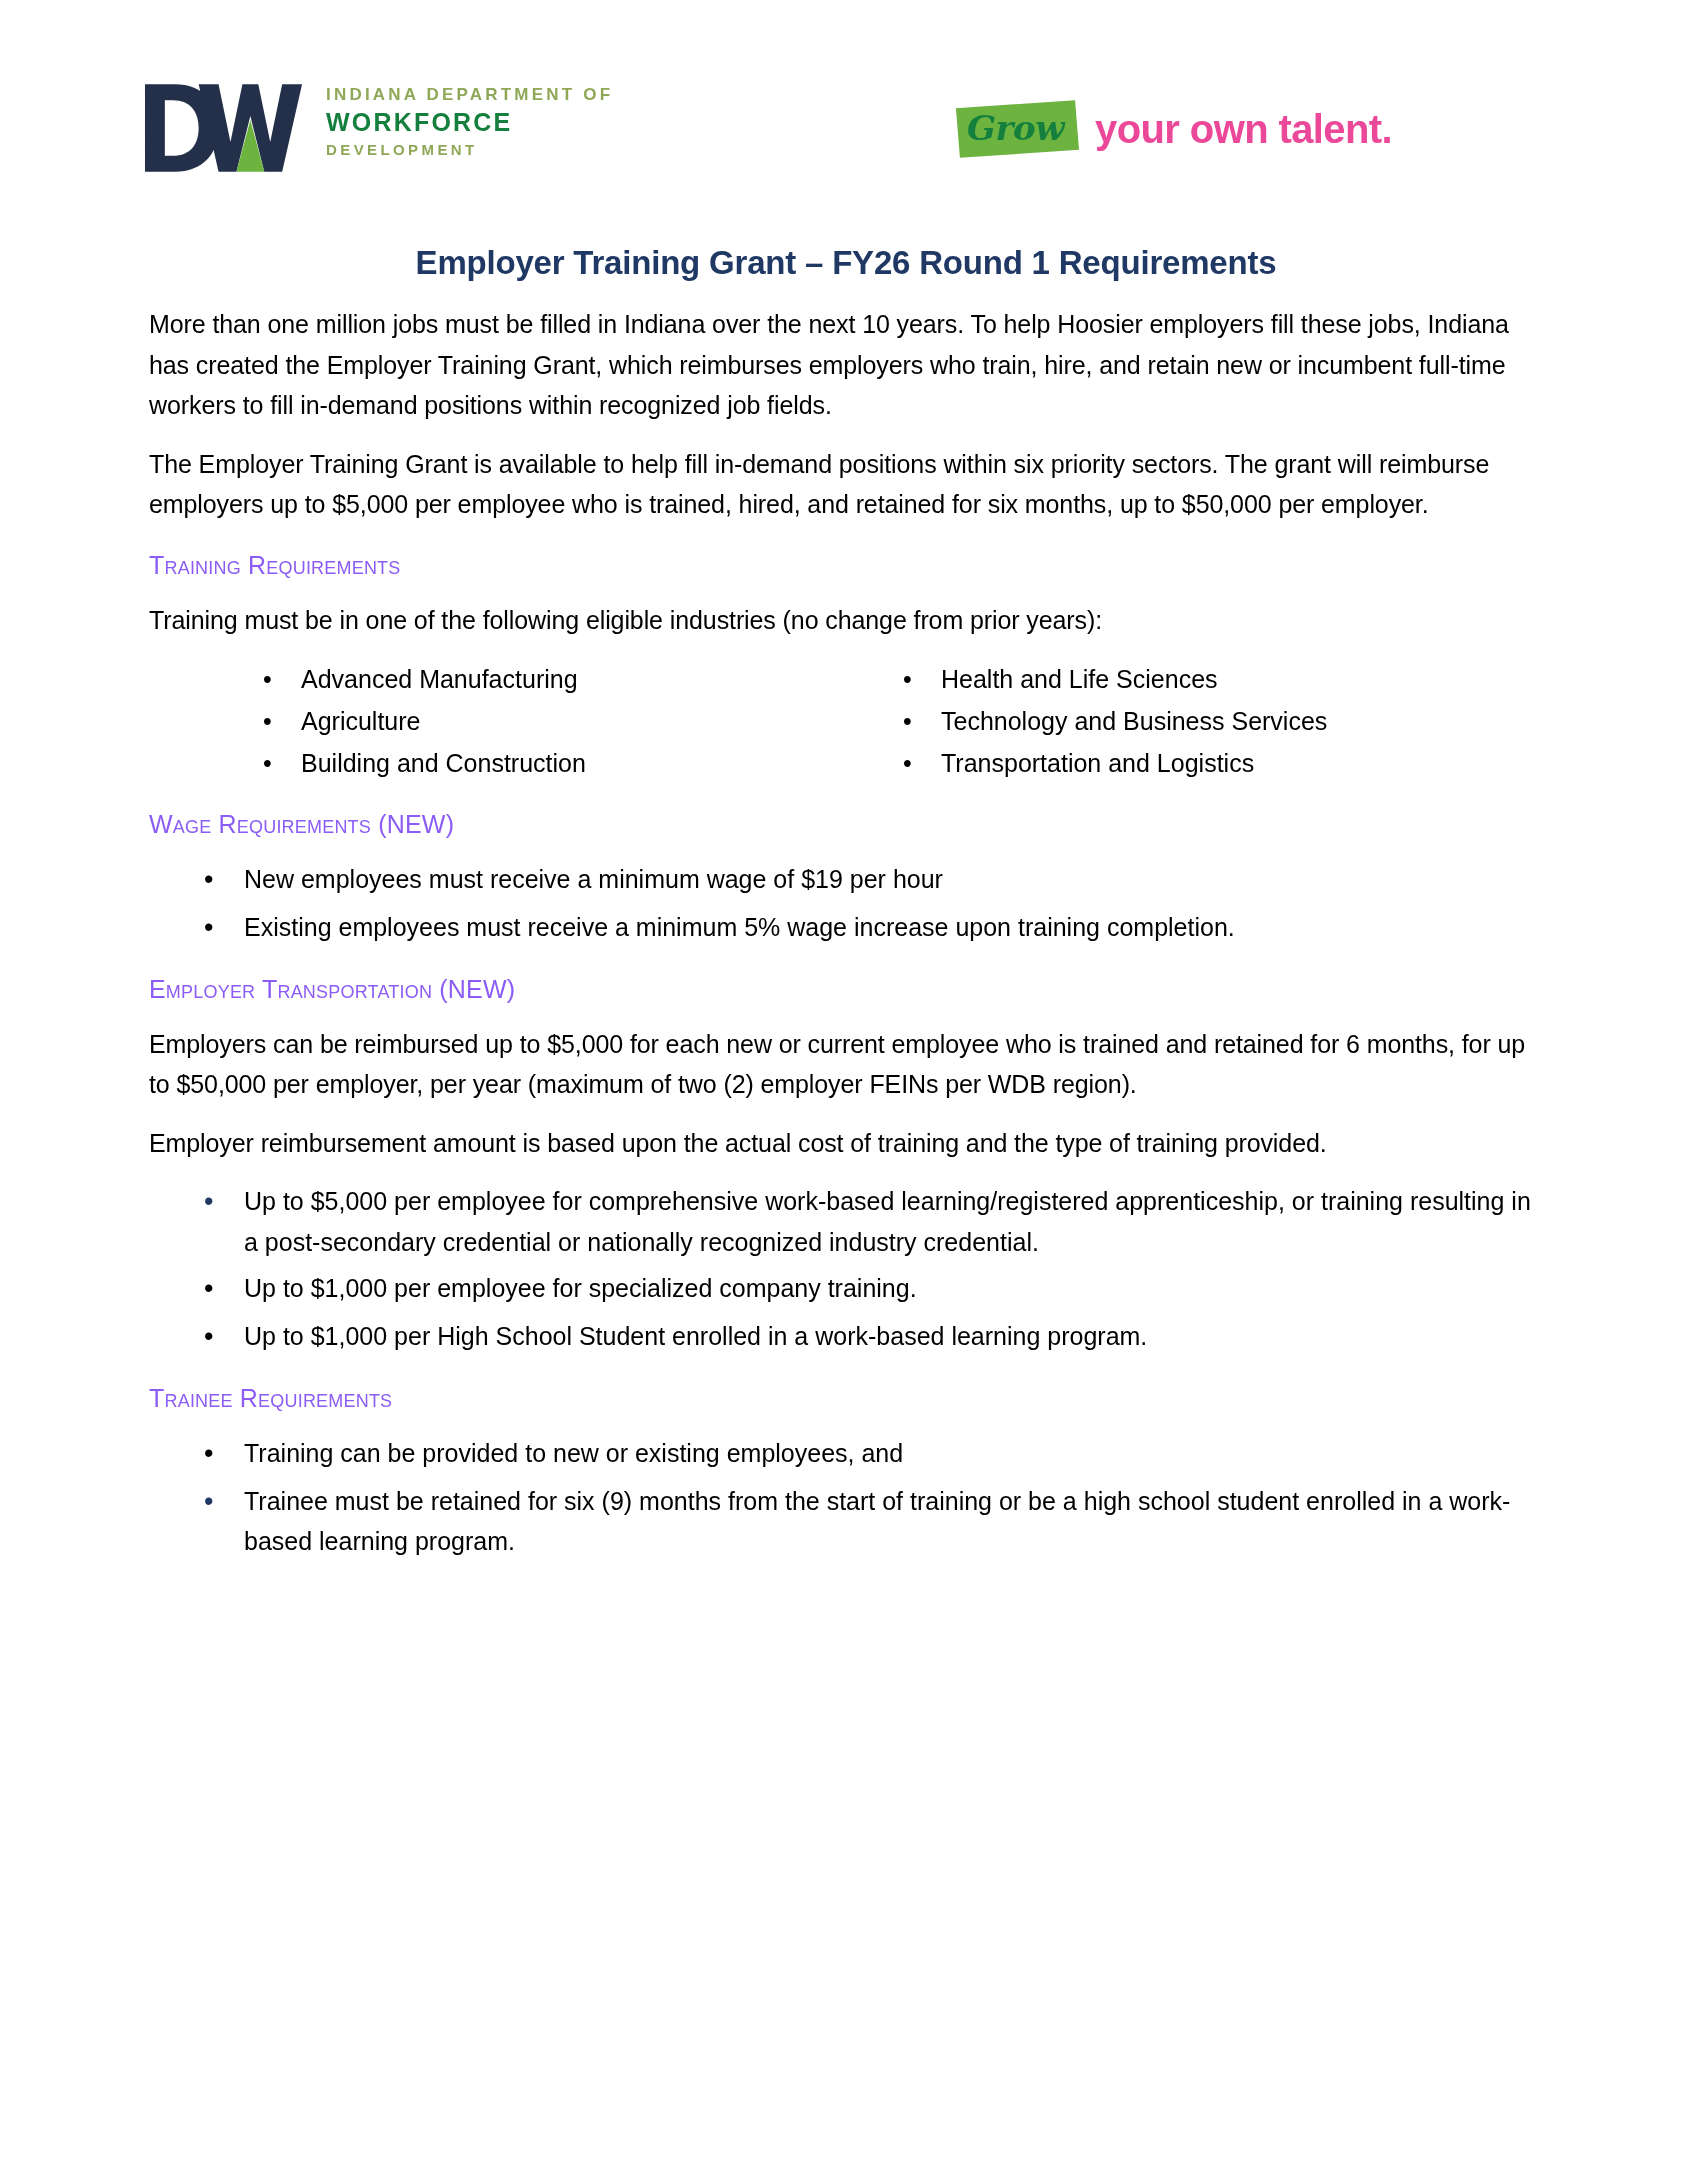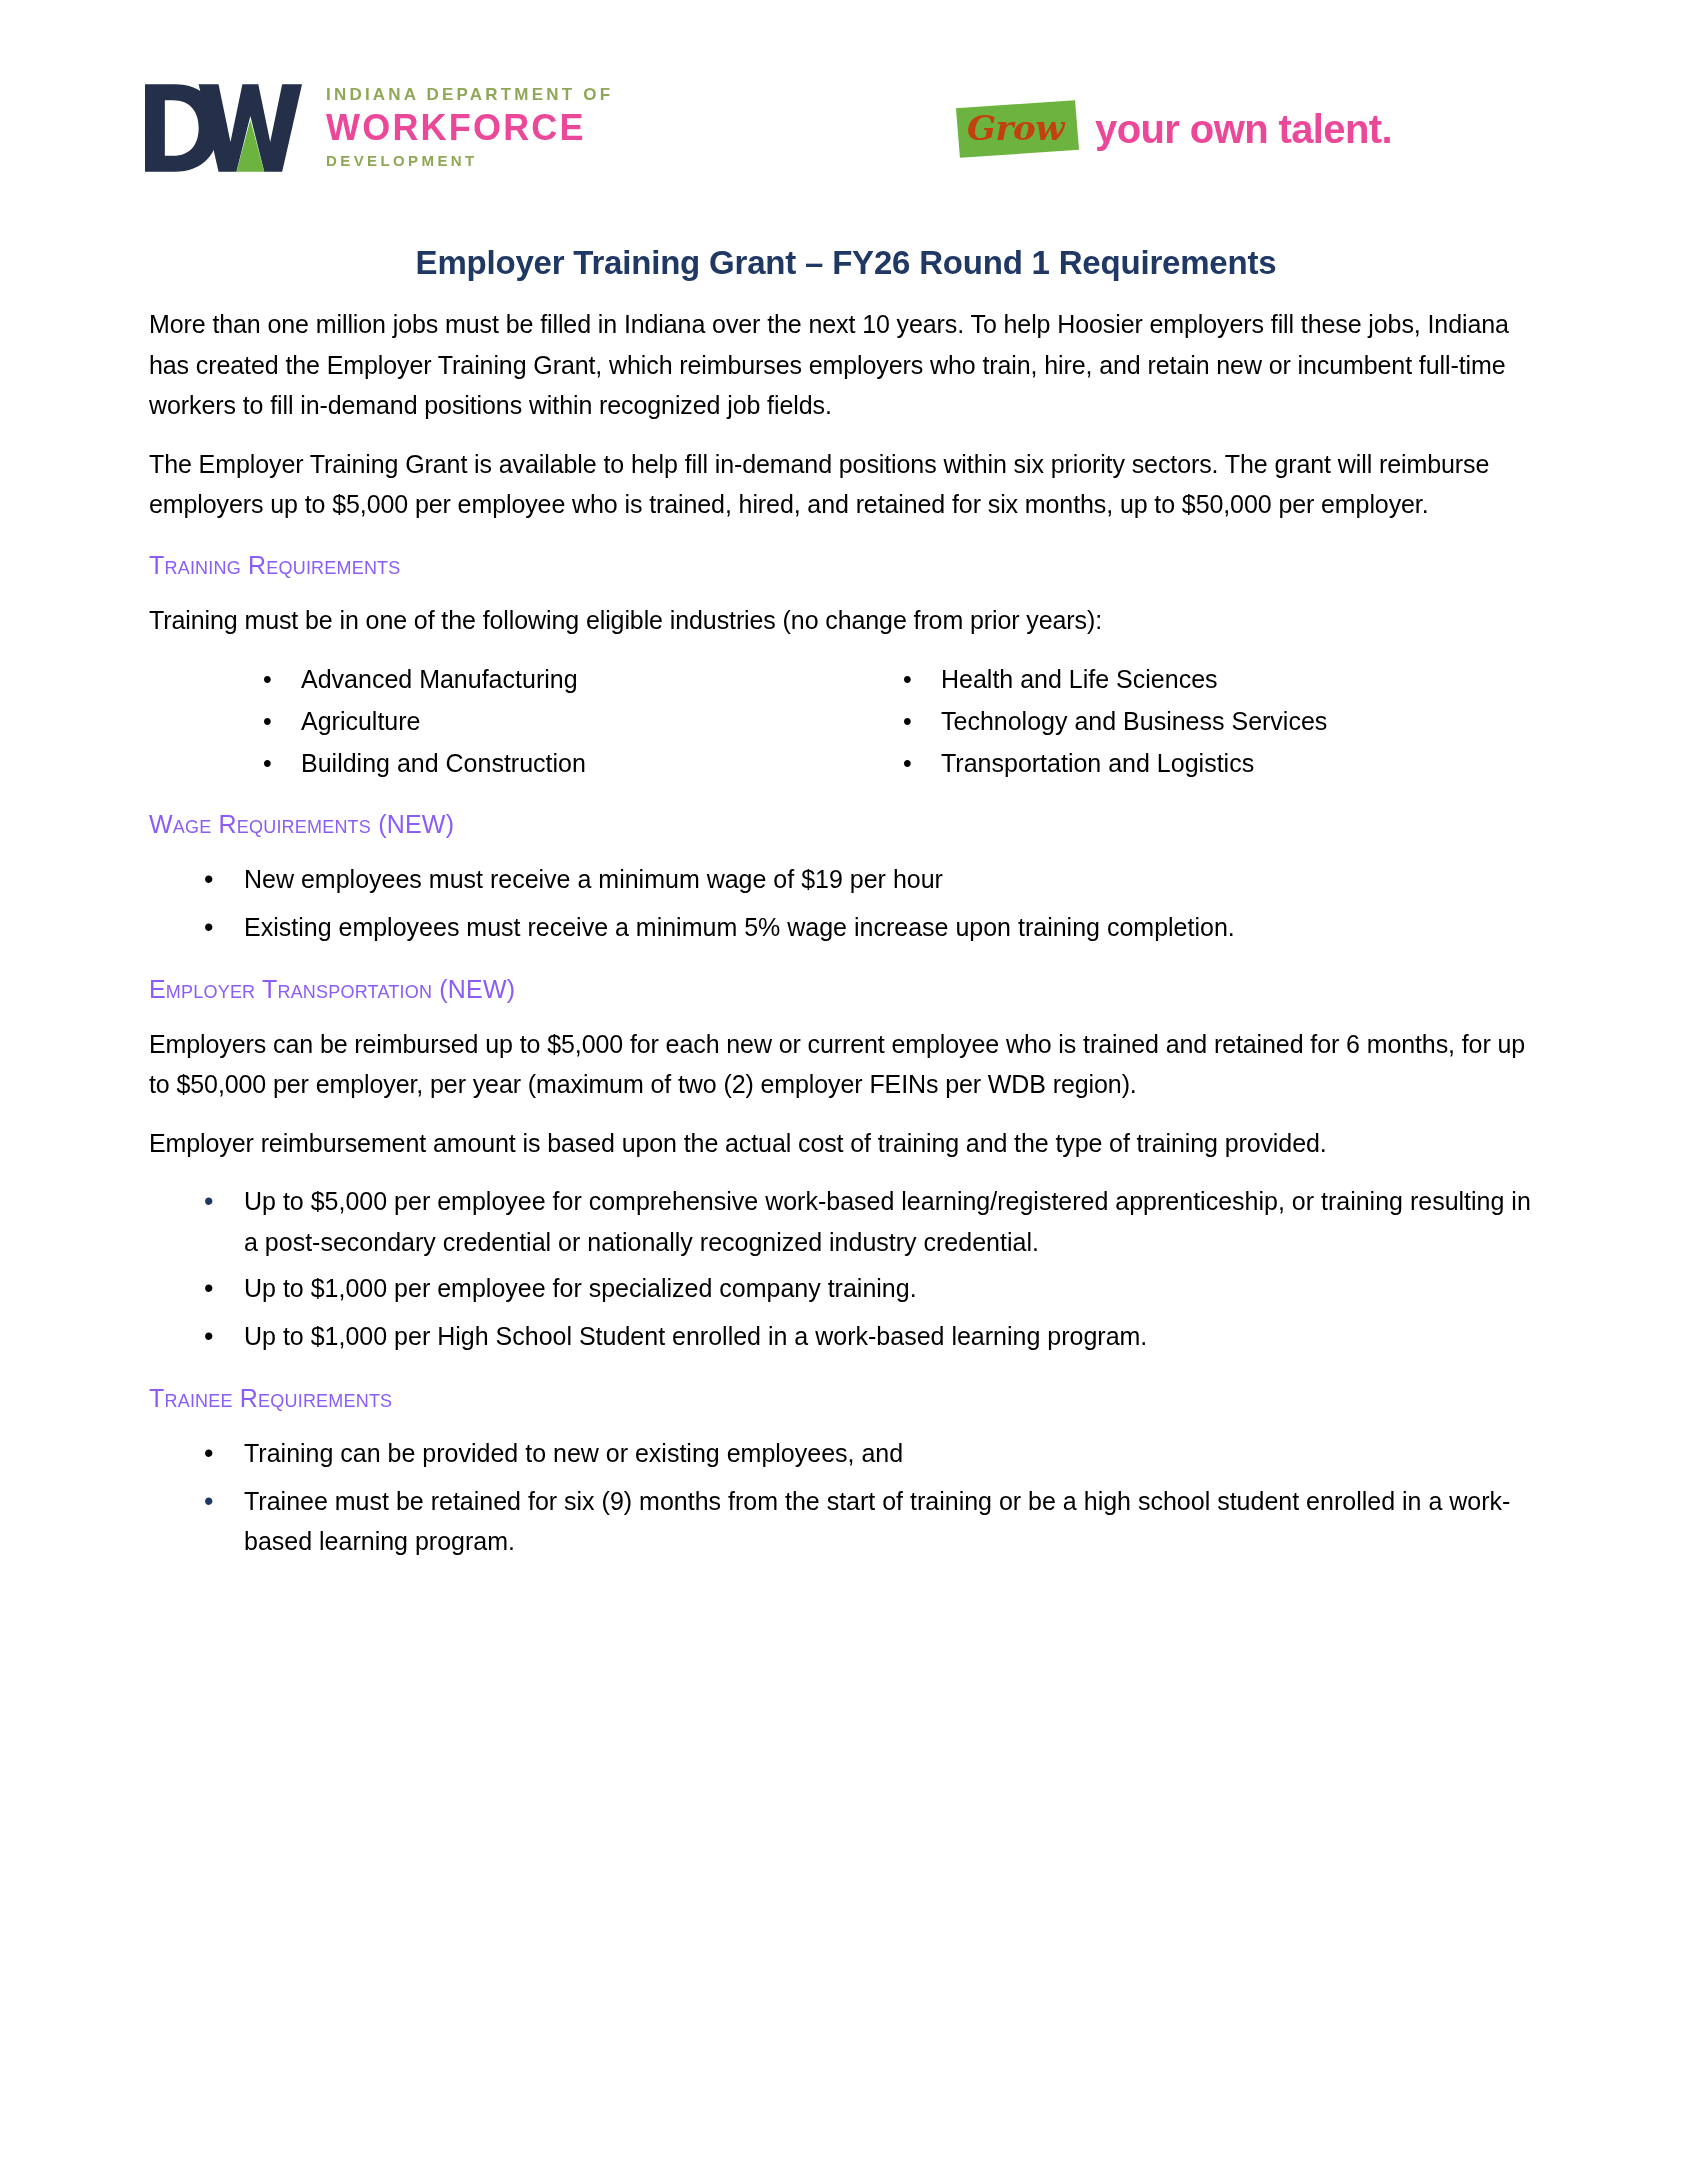--- a/index.html
+++ b/index.html
@@ -51,24 +51,24 @@
   }
   .dwd-line1 {
     font-size: 17px;
     letter-spacing: 3.2px;
     font-weight: 700;
     color: #8fa857;
     line-height: 1;
     margin-bottom: 7px;
   }
   .dwd-line2 {
-    font-size: 36px;
+    font-size: 25px;
     letter-spacing: 2.2px;
     font-weight: 800;
-    color: #ec4899;
+    color: #15803d;
     line-height: 1;
     margin-bottom: 7px;
   }
   .dwd-line3 {
     font-size: 15px;
     letter-spacing: 3.4px;
     font-weight: 700;
     color: #8fa857;
     line-height: 1;
   }
@@ -94,21 +94,21 @@
     top: 0;
     width: 131px;
     height: 62px;
     display: flex;
     align-items: center;
     justify-content: center;
     font-family: "DejaVu Serif", serif;
     font-style: italic;
     font-size: 34px;
     font-weight: 700;
-    color: #c2410c;
+    color: #15803d;
     letter-spacing: -0.5px;
     padding-bottom: 2px;
     box-sizing: border-box;
   }
   .grow-tagline {
     font-size: 40px;
     font-weight: 800;
     color: #ec4899;
     letter-spacing: -0.6px;
     white-space: nowrap;

